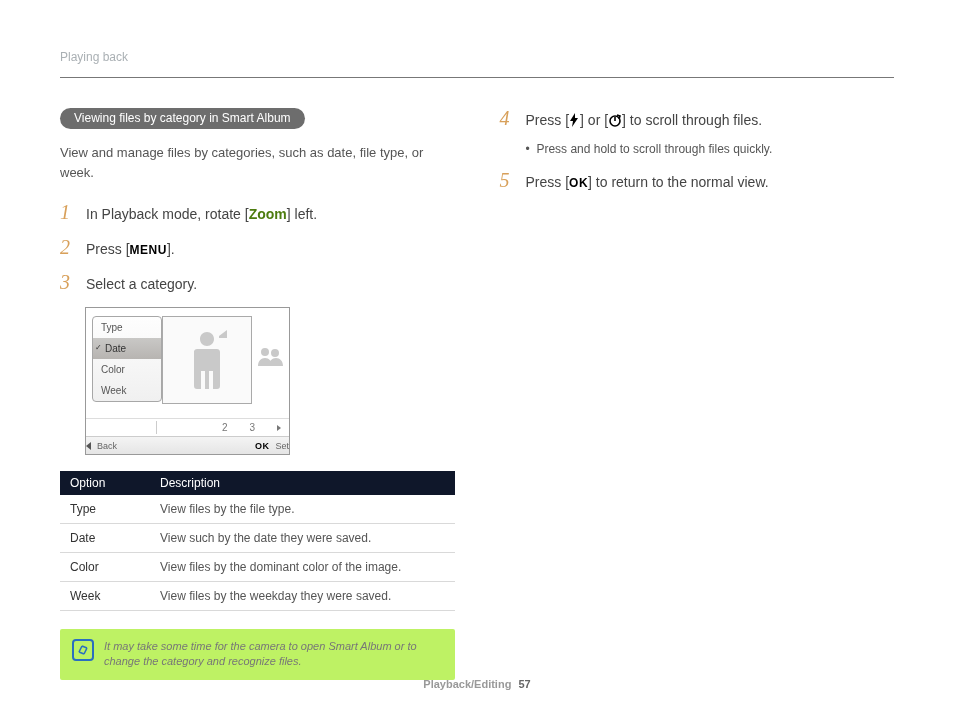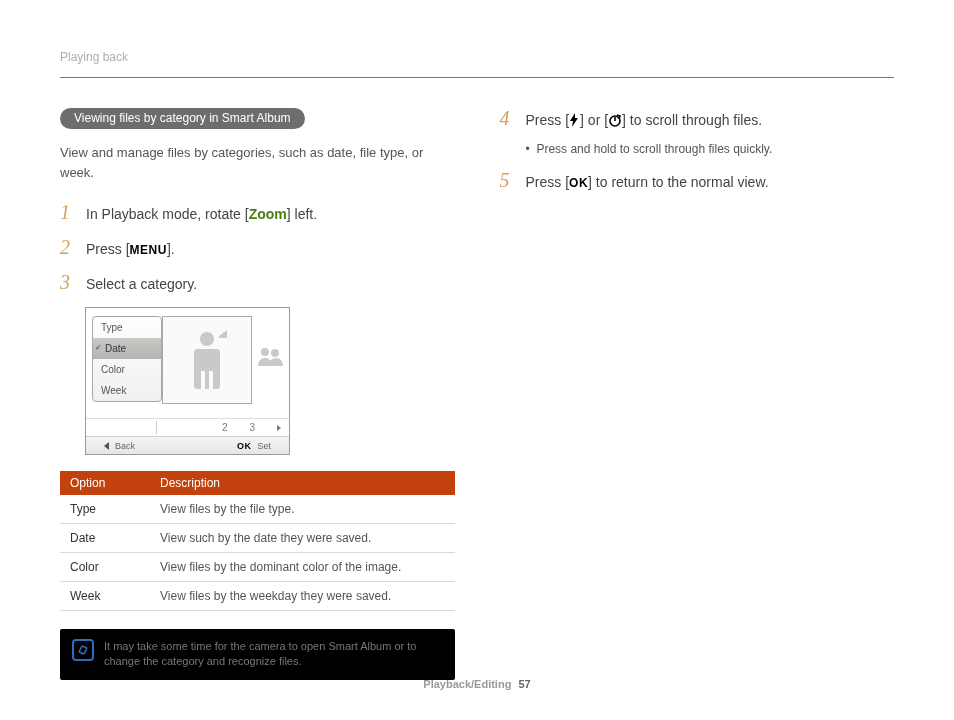--- a/index.html
+++ b/index.html
@@ -156,65 +156,66 @@
   }
   .cui-mid .tick { position:absolute; left:70px; top:2px; bottom:2px; width:1px; background:#ccc;}
   .cui-bot {
     height: 18px;
     background: linear-gradient(#f4f4f4,#e5e5e5);
     border-top: 1px solid #ccc;
     display: flex;
     align-items: center;
     font-size: 9px;
     color: #666;
-    padding: 0 18px;
+    padding: 0 0;
     gap: 6px;
   }
   .cui-bot .spacer { flex: 1; }
   .tri-left {
     width:0;height:0;border-top:4px solid transparent;border-bottom:4px solid transparent;border-right:5px solid #555;
   }
   .tri-right-s {
     width:0;height:0;border-top:3px solid transparent;border-bottom:3px solid transparent;border-left:4px solid #777;
     display:inline-block;
   }
 
   
   .opt-table {
     width: 100%;
     border-collapse: collapse;
     font-size: 12px;
     margin-top: 4px;
   }
   .opt-table thead th {
-    background: #c2410c;
+    background: #0f172a;
     color: #fff;
     font-weight: normal;
     text-align: left;
     padding: 5px 10px;
     font-size: 12px;
   }
   .opt-table thead th:first-child { width: 90px; }
   .opt-table tbody td {
     padding: 7px 10px;
     border-bottom: 1px solid #d9d9d9;
     color: #555;
   }
   .opt-table tbody td:first-child {
     color: #333;
   }
 
   
   .note-box {
-    background: #000000;
+    background: #bef264;
     display: flex;
     gap: 10px;
     padding: 10px 12px;
     margin-top: 18px;
     border-radius: 2px;
+    font-style: italic;
   }
   .note-icon {
     width: 22px;
     height: 22px;
     flex-shrink: 0;
     border: 2px solid #2a6fbf;
     border-radius: 4px;
     display: flex;
     align-items: center;
     justify-content: center;

